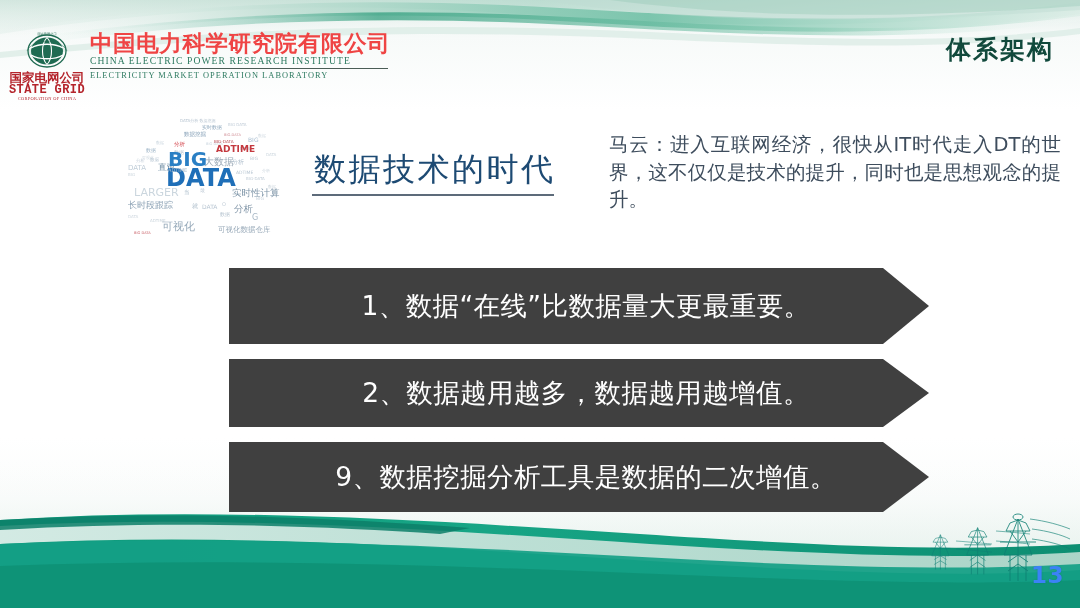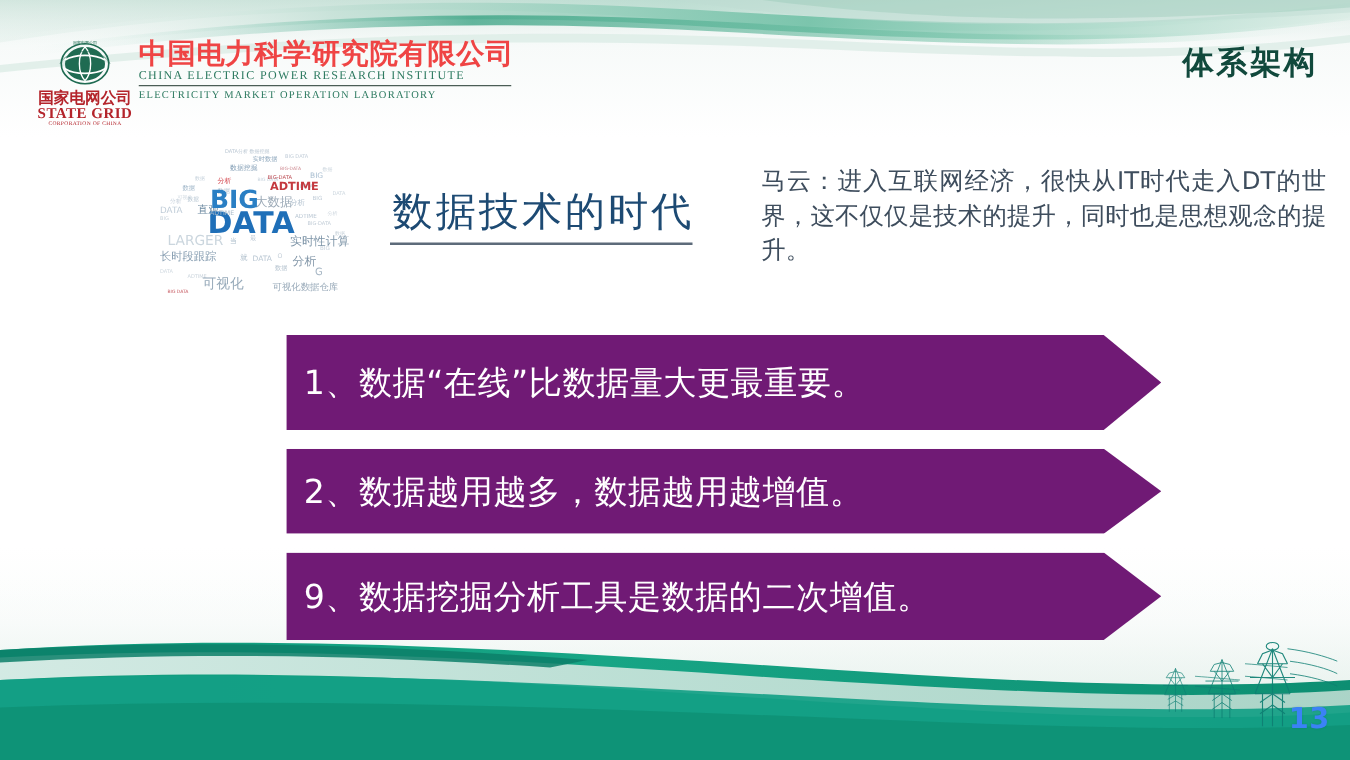--- a/index.html
+++ b/index.html
@@ -51,42 +51,41 @@
     left: 8px;
     top: 30px;
     display: flex;
     align-items: flex-start;
   }
   .sg-mark {
     width: 78px;
     display: flex;
     flex-direction: column;
     align-items: center;
-    margin-left: 21px;
   }
   .sg-emblem {
     width: 56px;
     height: 42px;
   }
   .sg-cn {
     font-size: 12.5px;
     font-weight: bold;
     color: #b4242b;
     letter-spacing: 0px;
     line-height: 1.05;
     margin-top: -1px;
     font-family: "DejaVu Sans", sans-serif;
   }
   .sg-en {
     font-size: 12px;
     font-weight: bold;
     color: #b4242b;
     letter-spacing: 0.4px;
     line-height: 1.05;
-    font-family: Liberation Serif, serif;
+    font-family: Liberation Mono, monospace;
   }
   .sg-sub {
     font-size: 4.4px;
     color: #b4242b;
     letter-spacing: 0.3px;
     line-height: 1.1;
     font-family: "Liberation Serif", serif;
     white-space: nowrap;
   }
   .org-block {
@@ -193,24 +192,25 @@
   .banners {
     position: absolute;
     left: 229px;
     top: 268px;
     width: 700px;
   }
   .banner {
     position: relative;
     height: 76px;
     margin-bottom: 15px;
-    background: #701a75;
+    background: #404040;
     clip-path: polygon(0 0, calc(100% - 46px) 0, 100% 50%, calc(100% - 46px) 100%, 0 100%);
     display: flex;
     align-items: center;
+    justify-content: center;
   }
   .banner:nth-child(2) { height: 68px; }
   .banner:nth-child(3) { height: 70px; margin-bottom: 0; }
   .banner-text {
     padding-left: 14px;
     font-size: 26.5px;
     color: #ffffff;
     font-family: "DejaVu Sans", sans-serif;
     letter-spacing: 0.4px;
     white-space: nowrap;

